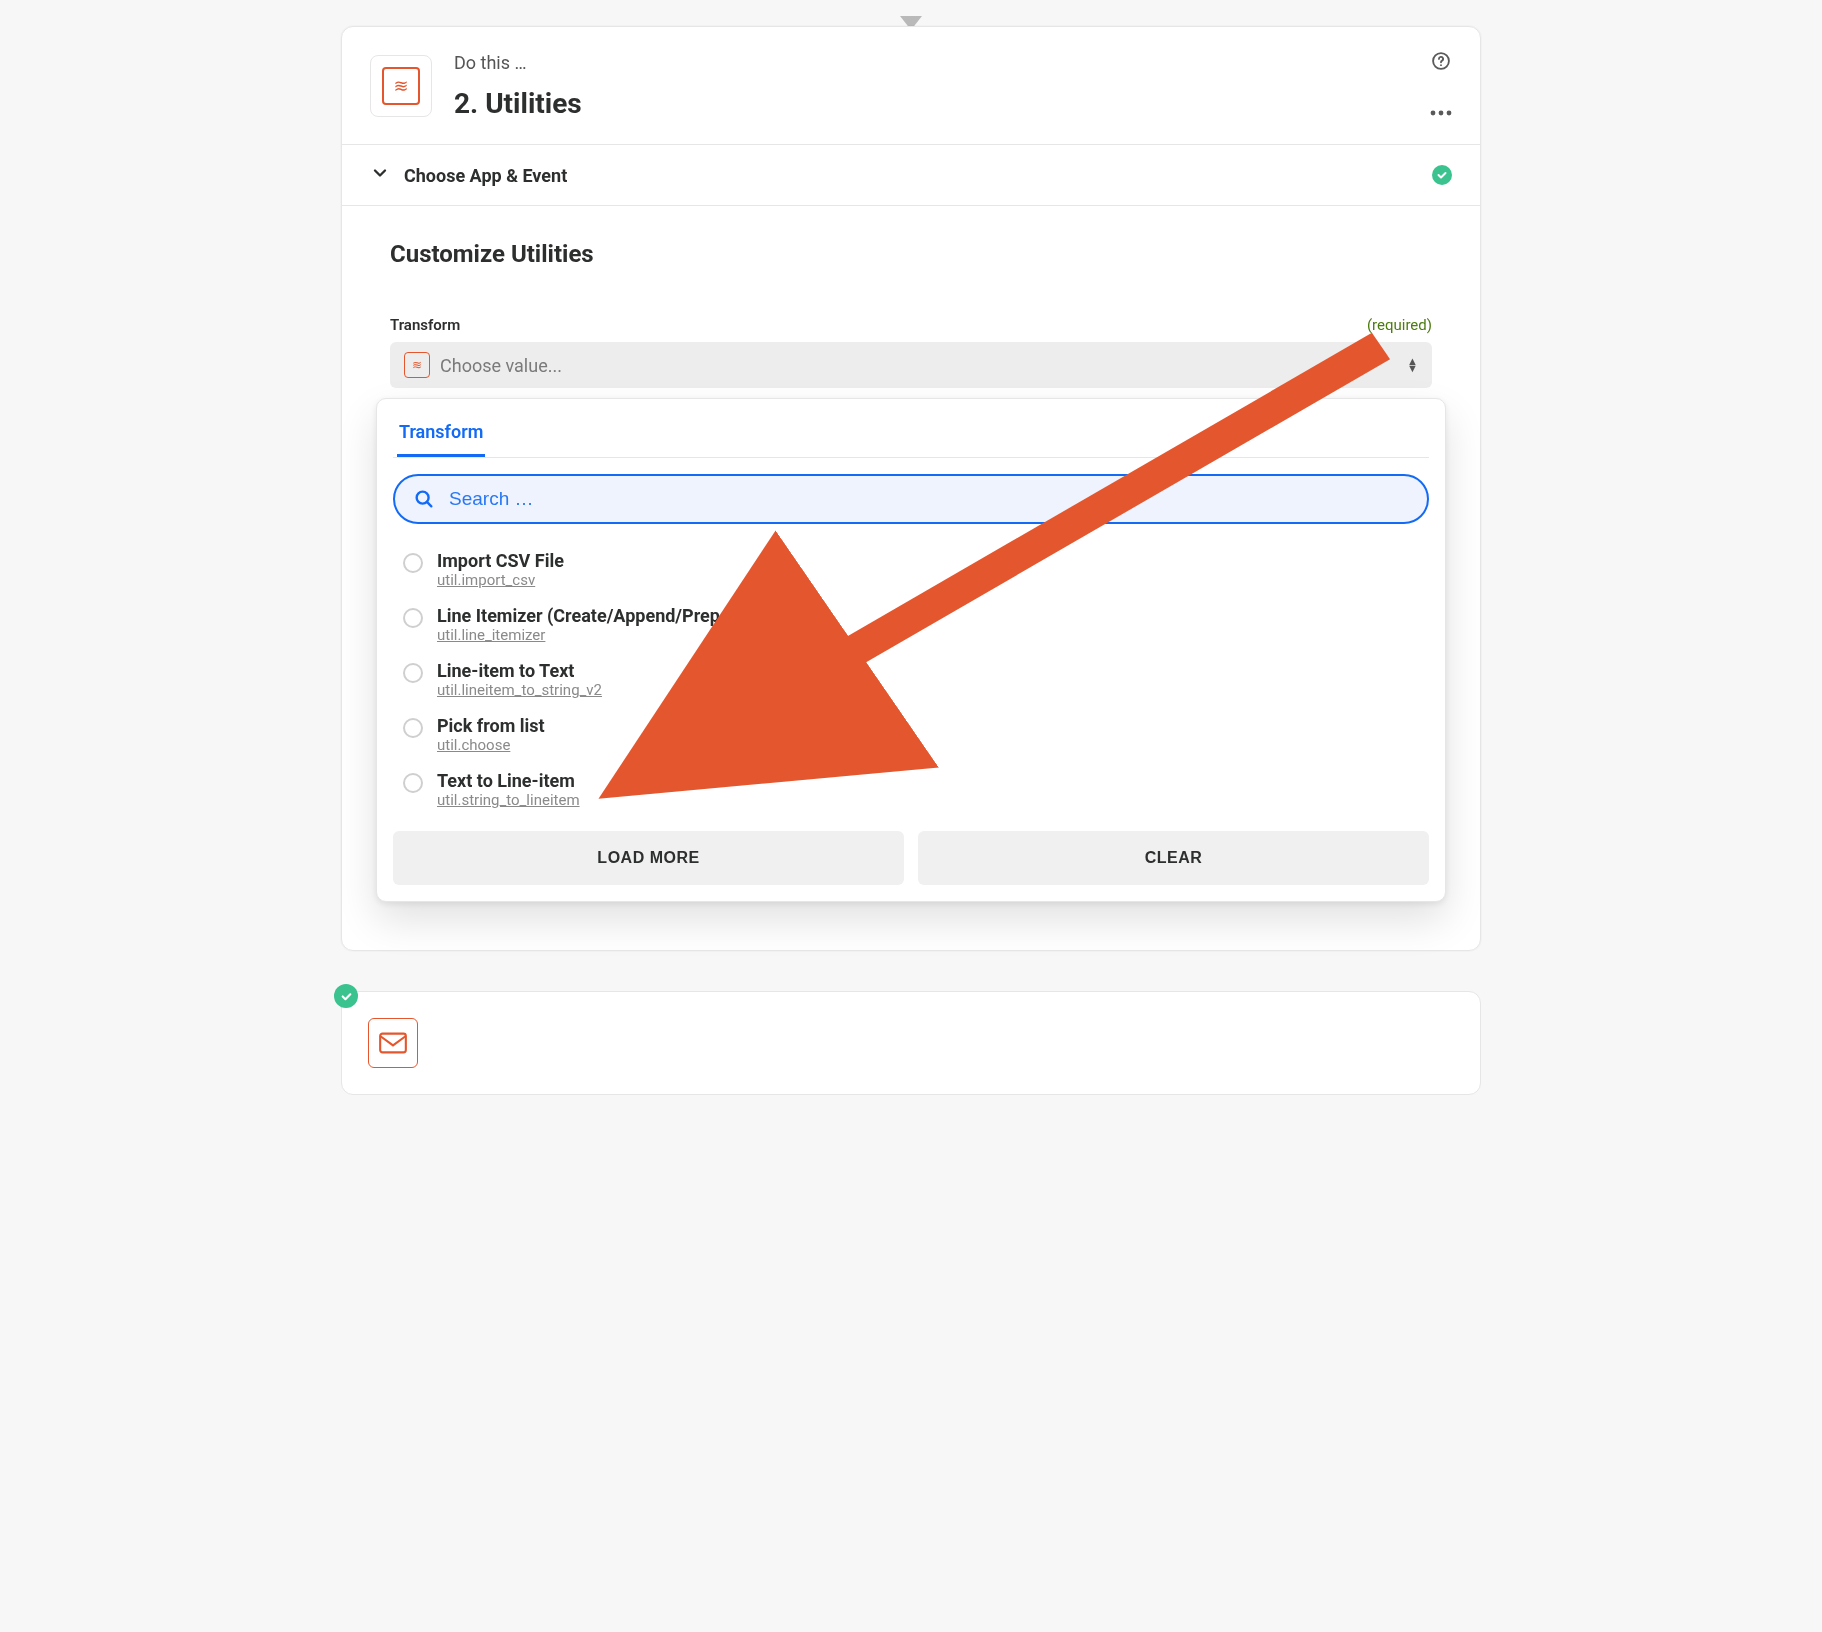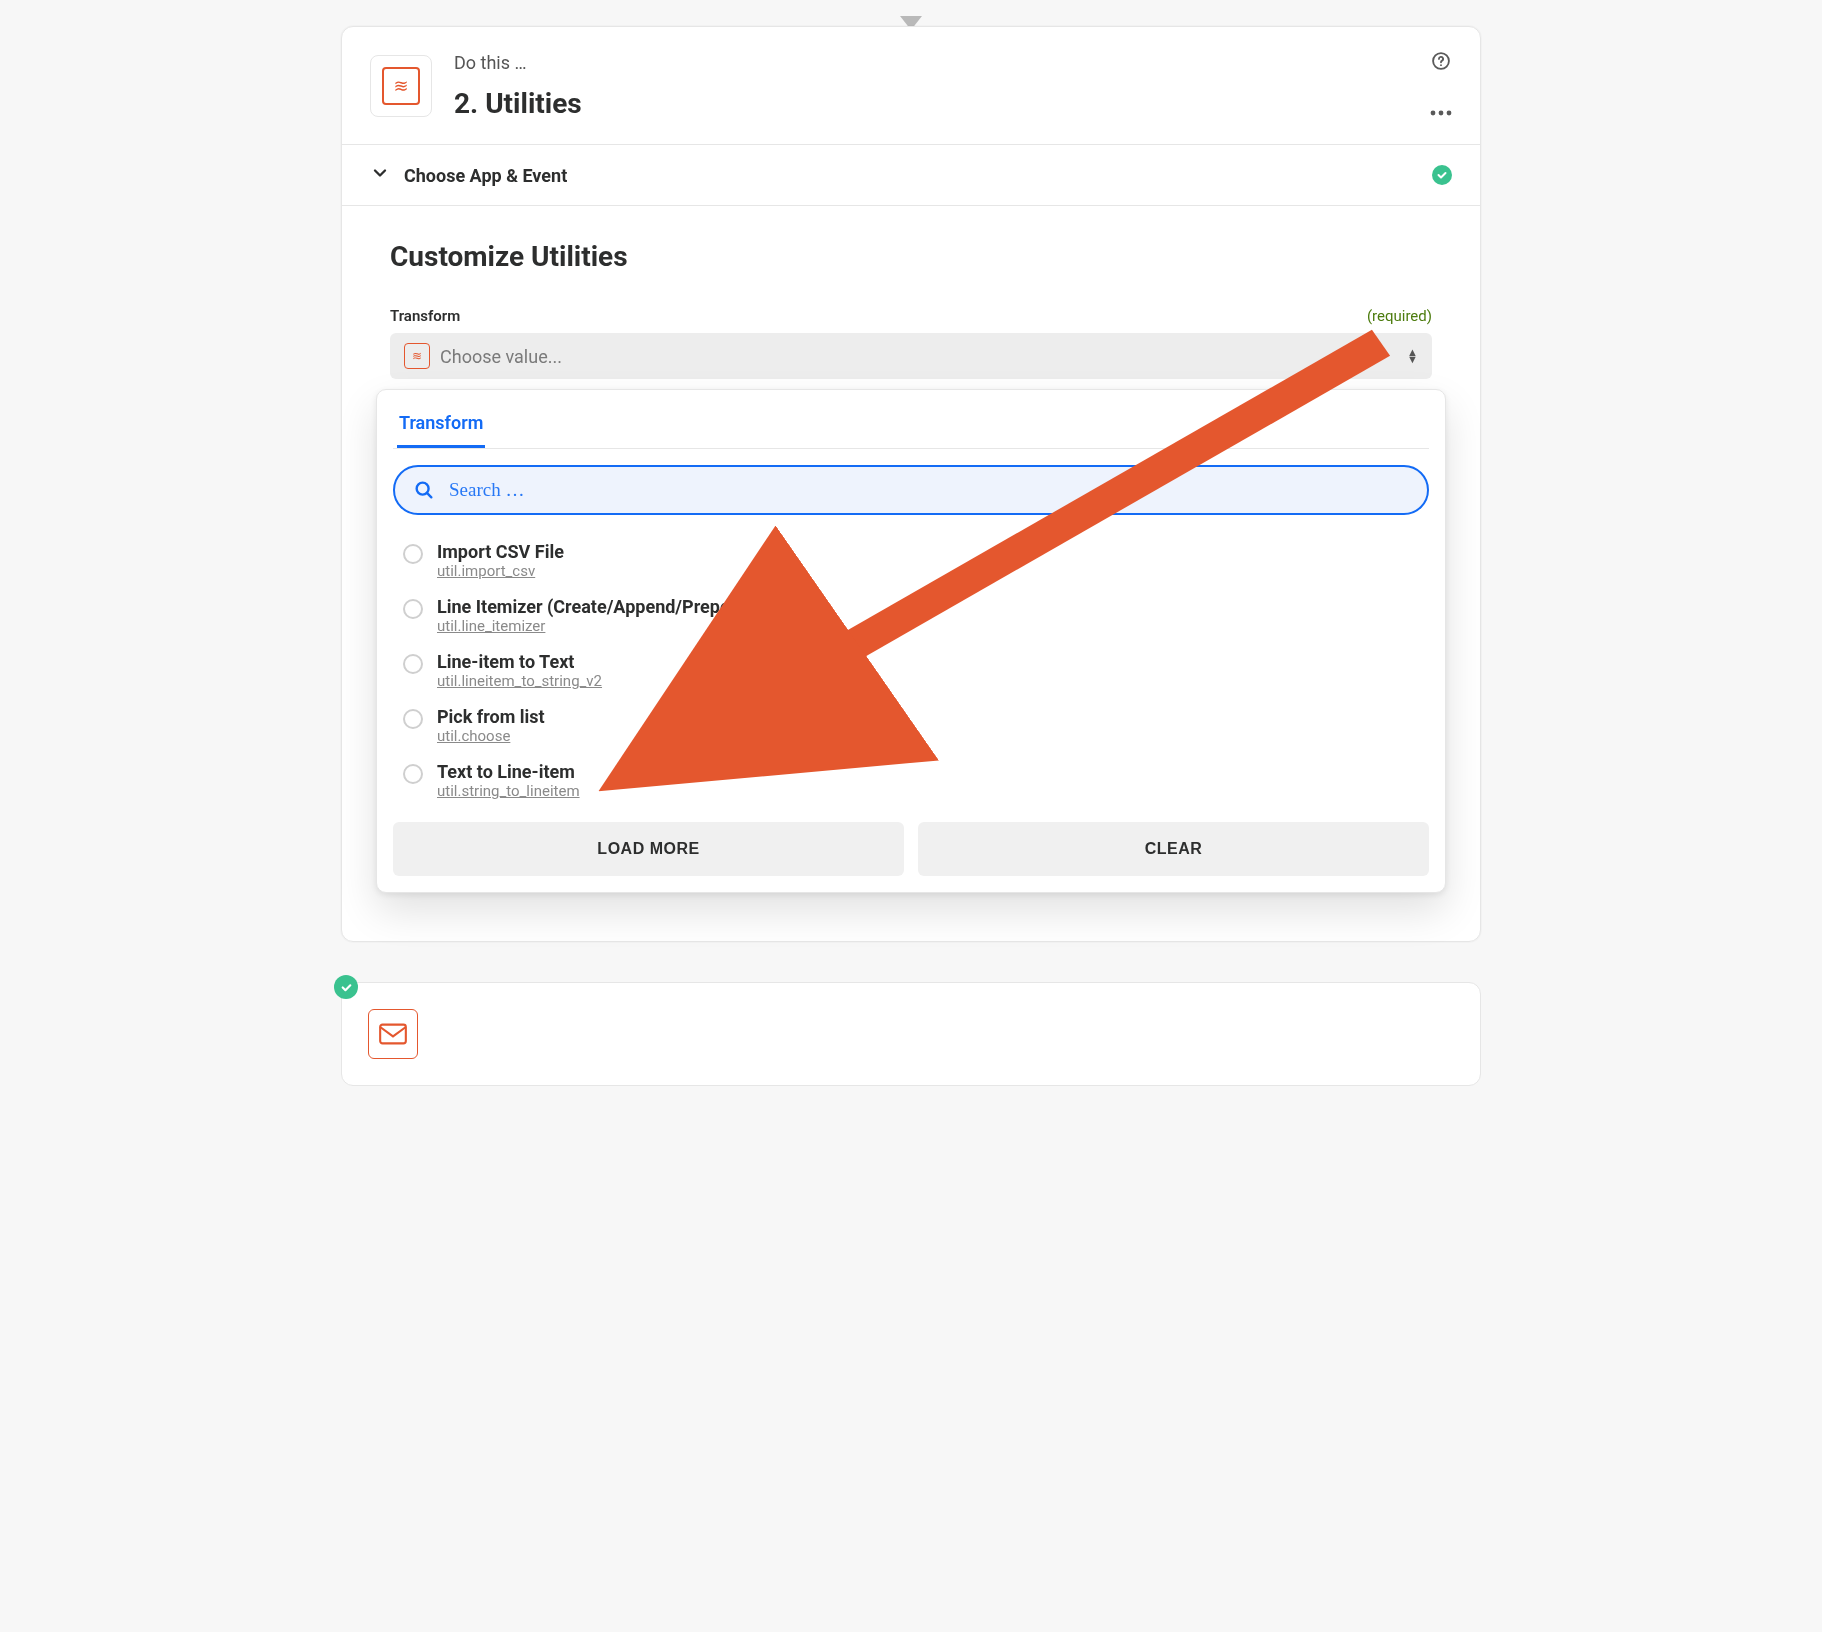--- a/index.html
+++ b/index.html
@@ -59,21 +59,21 @@
   .section-label { font-size: 18px; font-weight: 700; flex: 1; }
   .check-badge {
     width: 20px; height: 20px; border-radius: 50%;
     background: #3ac28f; display: flex; align-items: center; justify-content: center;
     color: #fff; font-size: 12px;
   }
   .section-body {
     border-top: 1px solid #e6e6e6;
     padding: 34px 48px 48px 48px;
   }
-  .body-title { font-size: 28px; font-weight: 700; margin-bottom: 34px; }
+  .body-title { font-size: 24px; font-weight: 700; margin-bottom: 48px; }
   .field-label-row { display: flex; justify-content: space-between; font-size: 15px; margin-bottom: 8px; }
   .field-label { font-weight: 600; }
   .req { color: #4d7c0f; font-size: 15px; }
   .select-box {
     background: #ededed;
     border-radius: 6px;
     padding: 10px 14px;
     display: flex; align-items: center; gap: 10px;
     position: relative;
   }
@@ -108,21 +108,21 @@
     border: 2px solid #136bf5;
     background: #eef3fd;
     border-radius: 30px;
     display: flex; align-items: center; gap: 14px;
     padding: 12px 18px;
     margin-bottom: 18px;
   }
   .search-wrap svg { flex-shrink: 0; }
   .search-input {
     border: none; outline: none; background: transparent;
-    font-size: 19px; color: #136bf5; width: 100%; font-family: Liberation Serif, serif;
+    font-size: 19px; color: #136bf5; width: 100%;
   }
   .search-input::placeholder { color: #136bf5; opacity: .9; }
   .option-list { display: flex; flex-direction: column; }
   .option {
     display: flex; align-items: flex-start; gap: 14px;
     padding: 8px 10px;
     border-radius: 4px;
     cursor: pointer;
   }
   .option.highlight { background: #eef3fd; }

